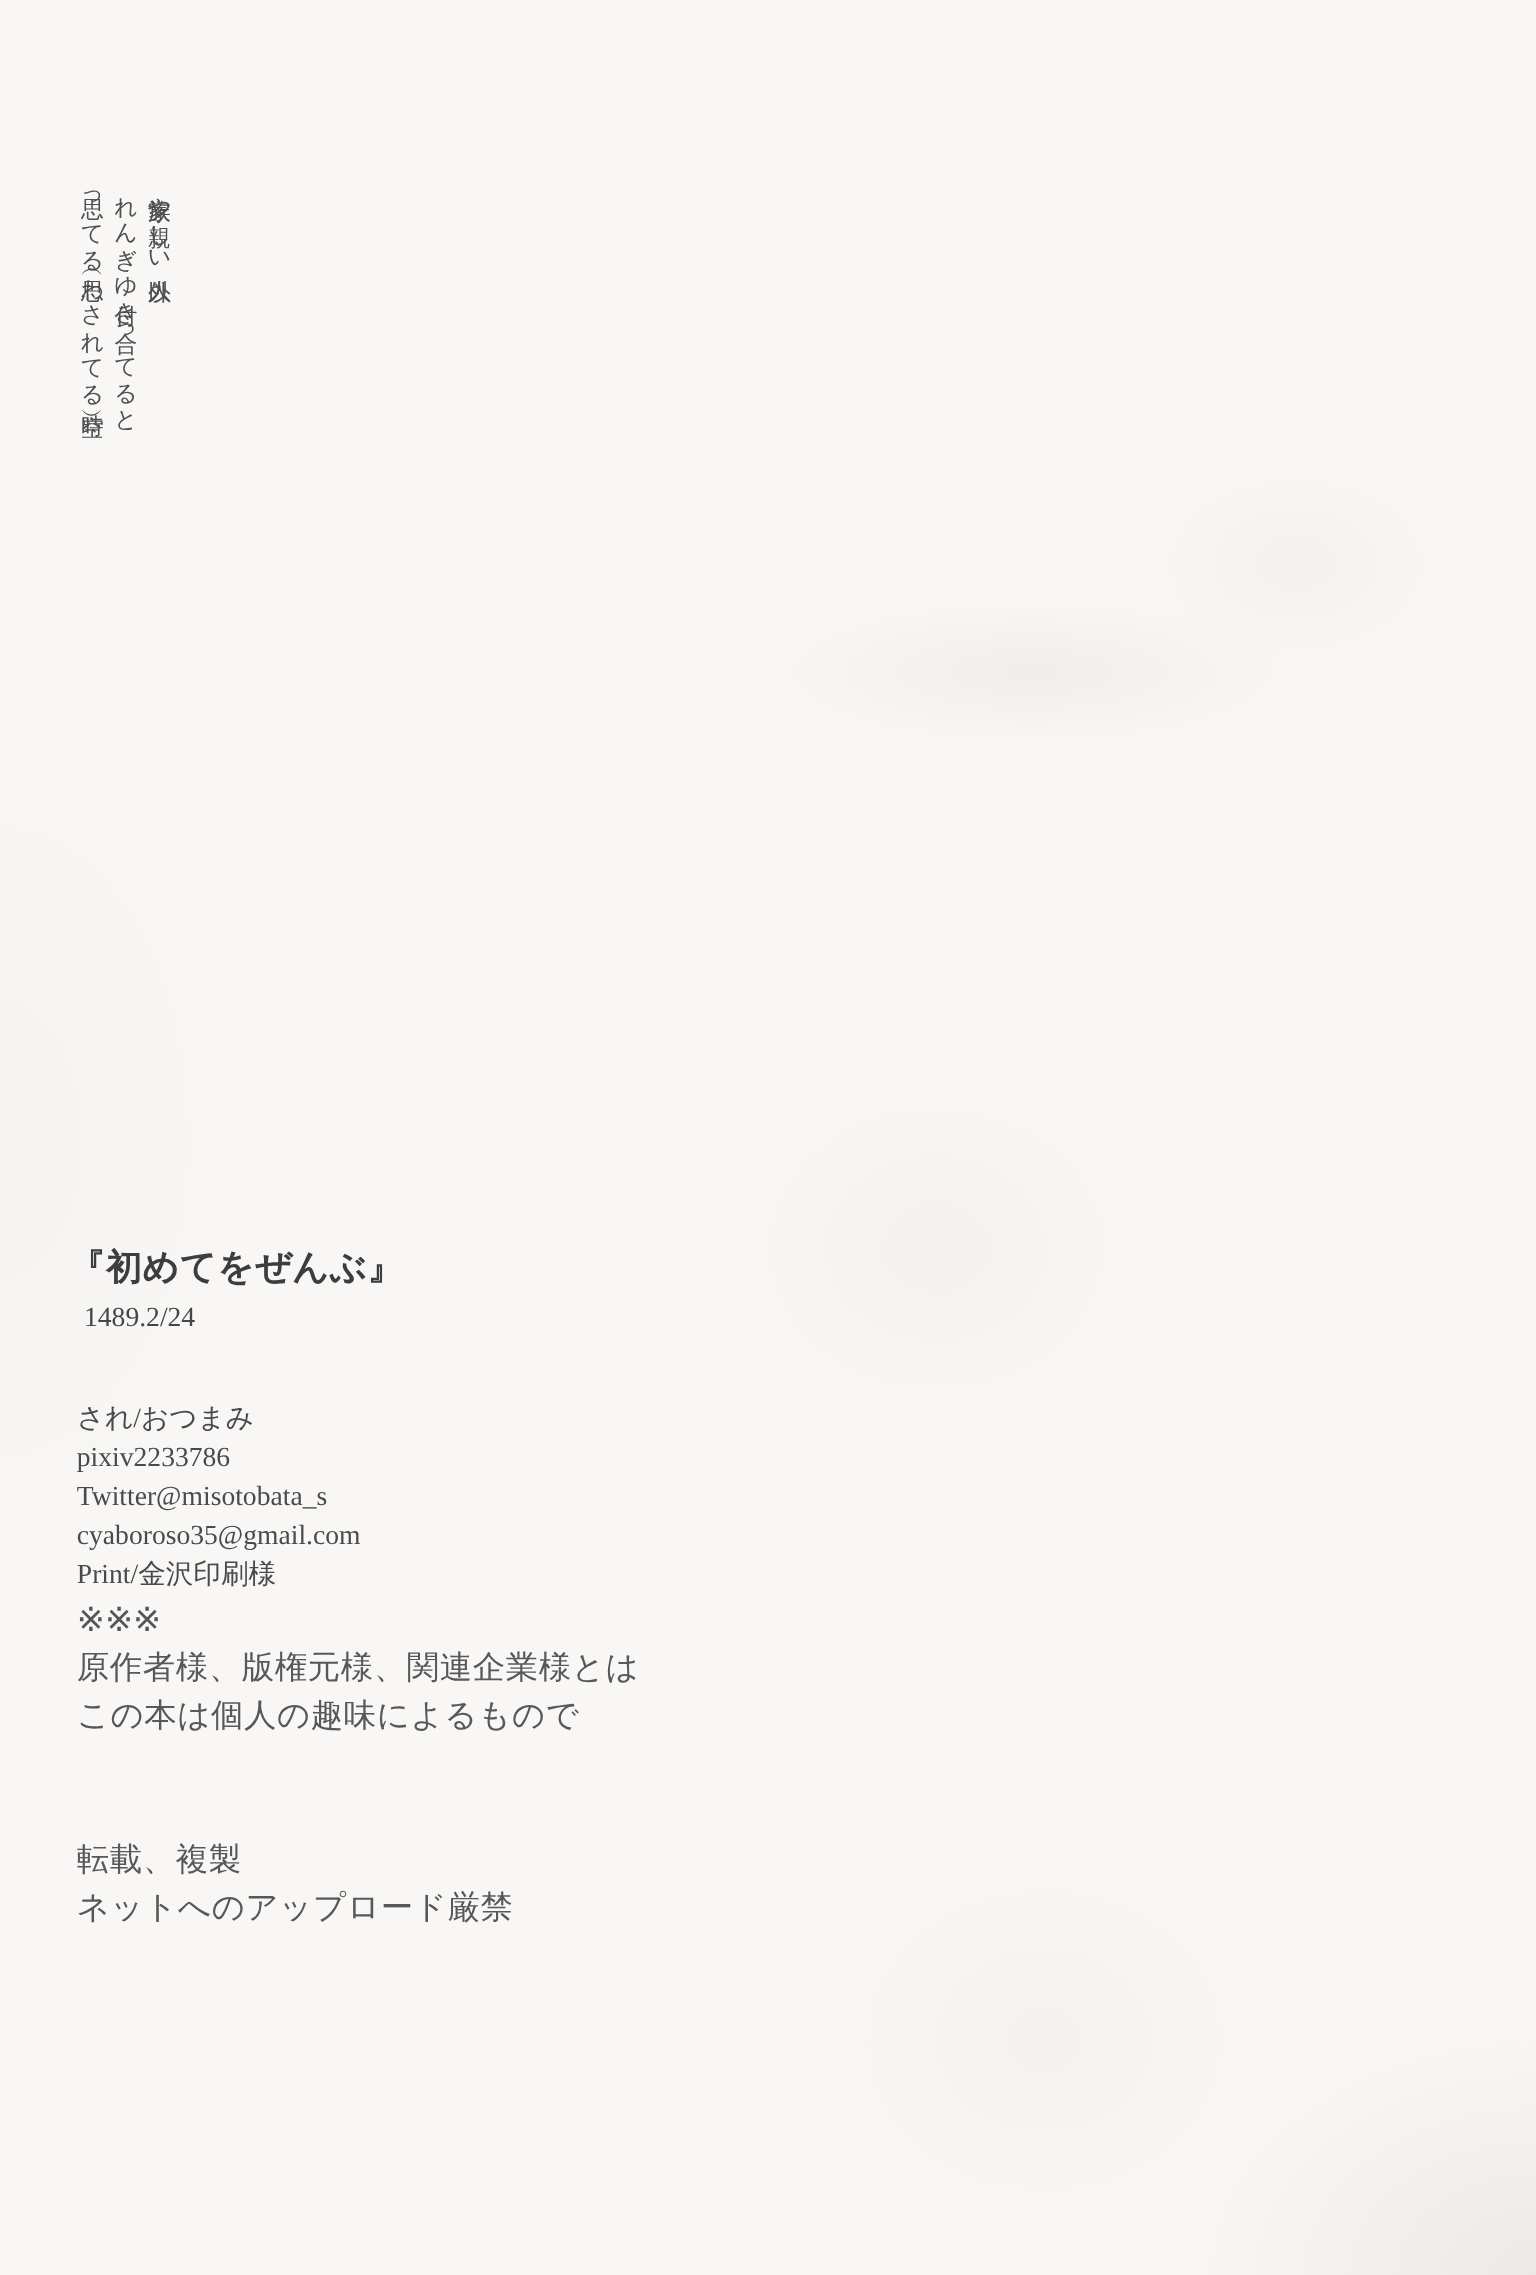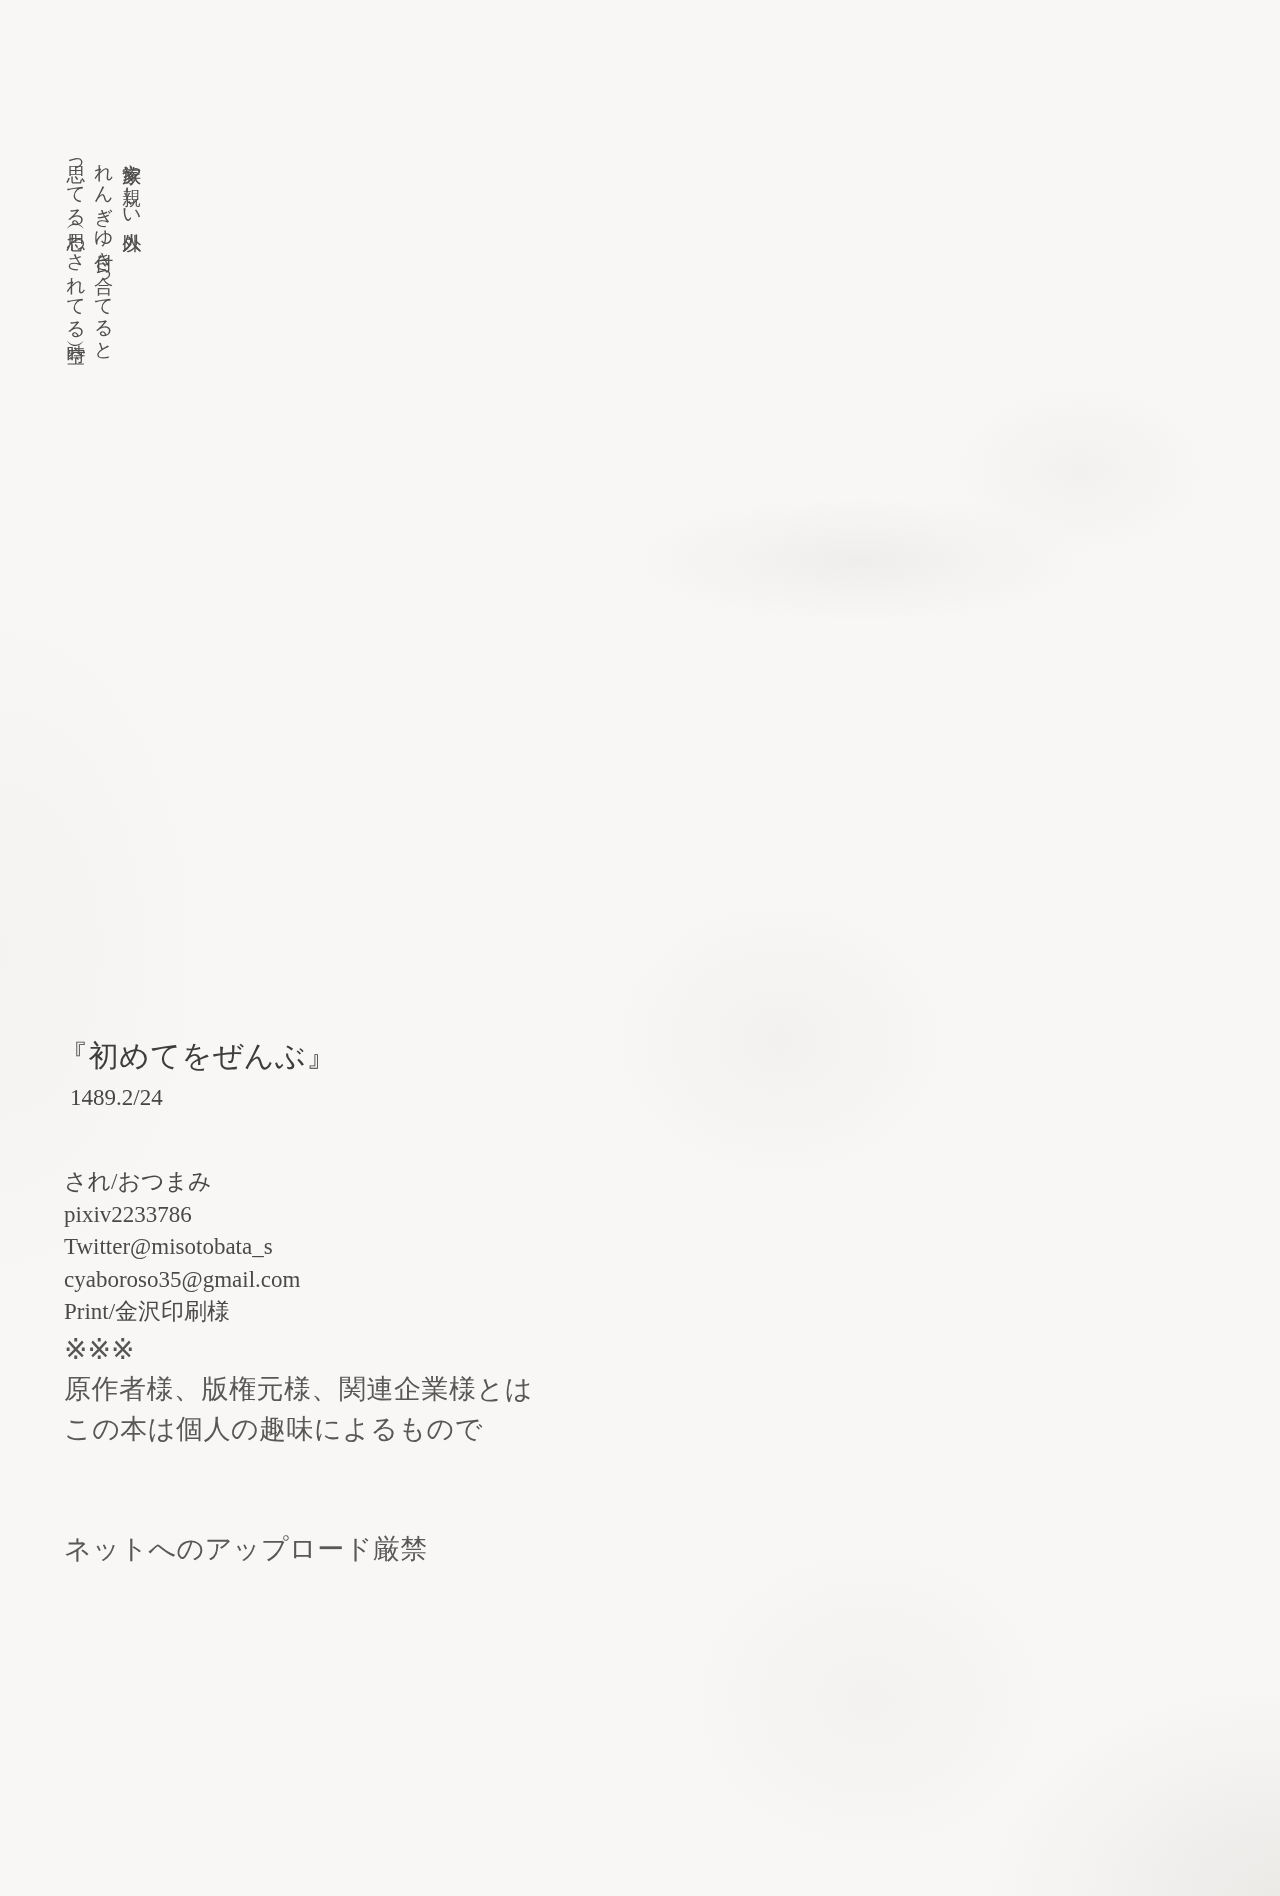--- a/index.html
+++ b/index.html
@@ -42,20 +42,21 @@
   }
   .margin-note .v-line { white-space: nowrap; }
 
   .colophon-title {
     position: absolute;
     left: 58px;
     top: 1036px;
     font-size: 30px;
     letter-spacing: 0.5px;
     color: #3d3d3d;
+    font-weight: bold;
   }
   .colophon-date {
     position: absolute;
     left: 70px;
     top: 1085px;
     font-size: 23px;
     color: #464646;
   }
   .credits {
     position: absolute;
@@ -115,16 +116,17 @@
   </div>
 
   <div class="note-marker gothic">※※※</div>
 
   <div class="disclaimer gothic">
     <div>原作者様、版権元様、関連企業様とは</div>
     <div>この本は個人の趣味によるもので</div>
   </div>
 
   <div class="prohibitions gothic">
+    <div>転載、複製</div>
     <div>ネットへのアップロード厳禁</div>
   </div>
 
 </div>
 
 </body></html>

